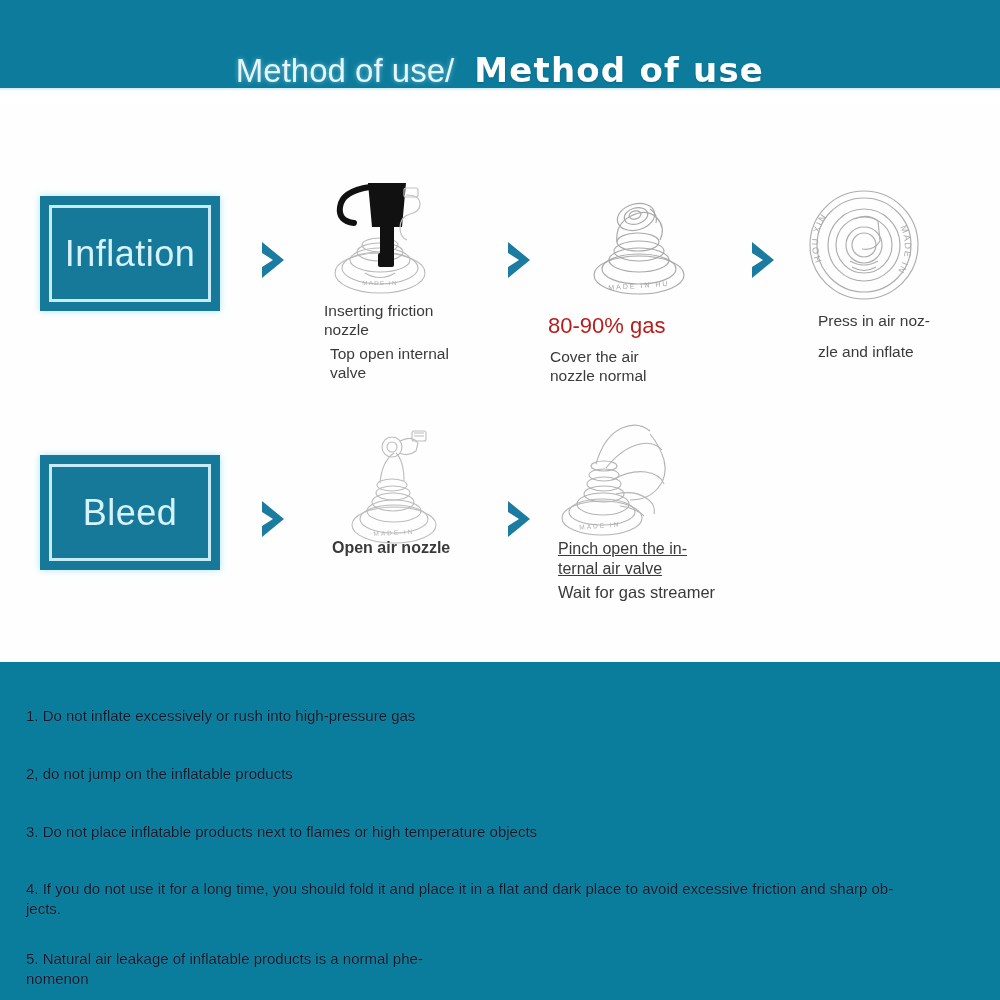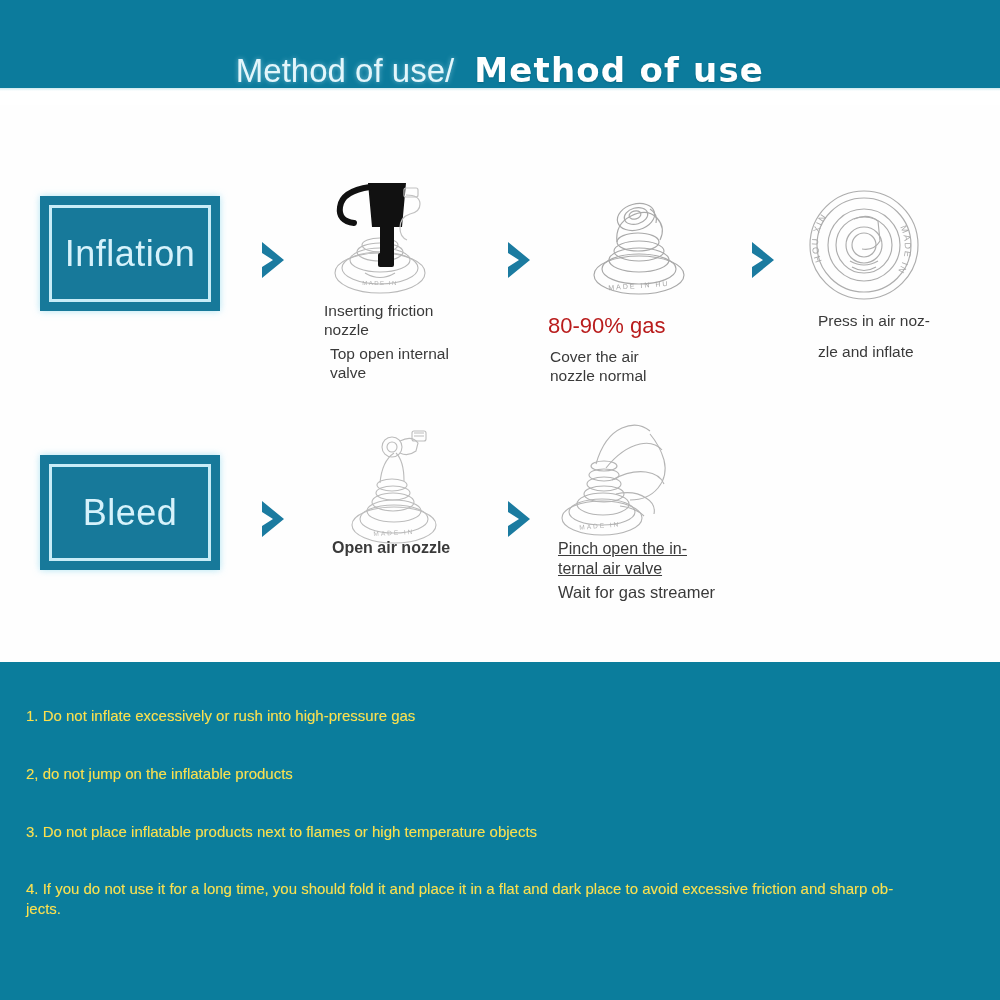--- a/index.html
+++ b/index.html
@@ -133,21 +133,21 @@
   .notice {
     position: absolute;
     left: 0; top: 662px;
     width: 1000px;
     height: 338px;
     background: #0b7d9c;
     padding: 44px 24px 0 26px;
     box-sizing: border-box;
   }
   .notice-line {
-    color: #fde047;
+    color: #0f172a;
     font-size: 15px;
     line-height: 1.32;
     margin-bottom: 38px;
     max-width: 950px;
     white-space: pre-line;
     text-shadow: 0 0 1px rgba(210,240,250,.3);
   }
   .notice-line.tight { margin-bottom: 30px; }
 </style>
 </head>
@@ -331,13 +331,15 @@
     <div class="cap" style="left:558px; top:187px; font-size:16.5px;">Wait for gas streamer</div>
   </div>
 </div>
 
 <div class="notice">
   <div class="notice-line">1. Do not inflate excessively or rush into high-pressure gas</div>
   <div class="notice-line">2, do not jump on the inflatable products</div>
   <div class="notice-line">3. Do not place inflatable products next to flames or high temperature objects</div>
   <div class="notice-line tight">4. If you do not use it for a long time, you should fold it and place it in a flat and dark place to avoid excessive friction and sharp ob-
 jects.</div>
+  <div class="notice-line tight">5. Natural air leakage of inflatable products is a normal phe-
+nomenon</div>
 </div>
 
 </body></html>

